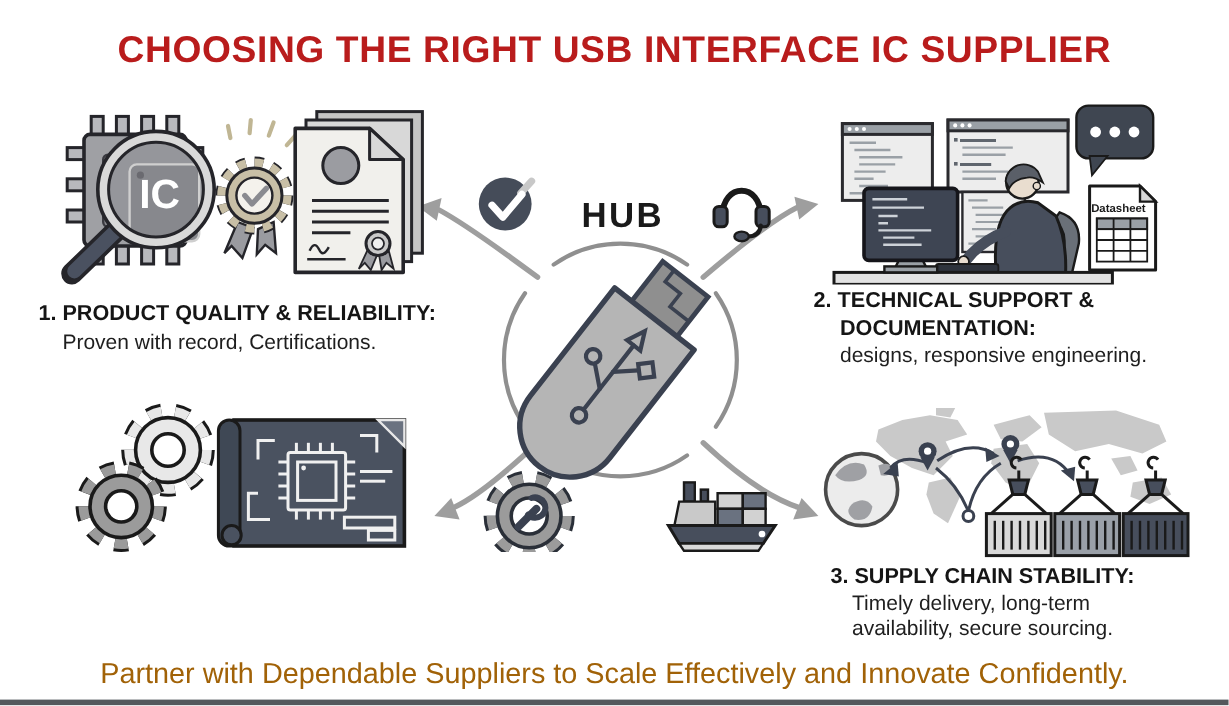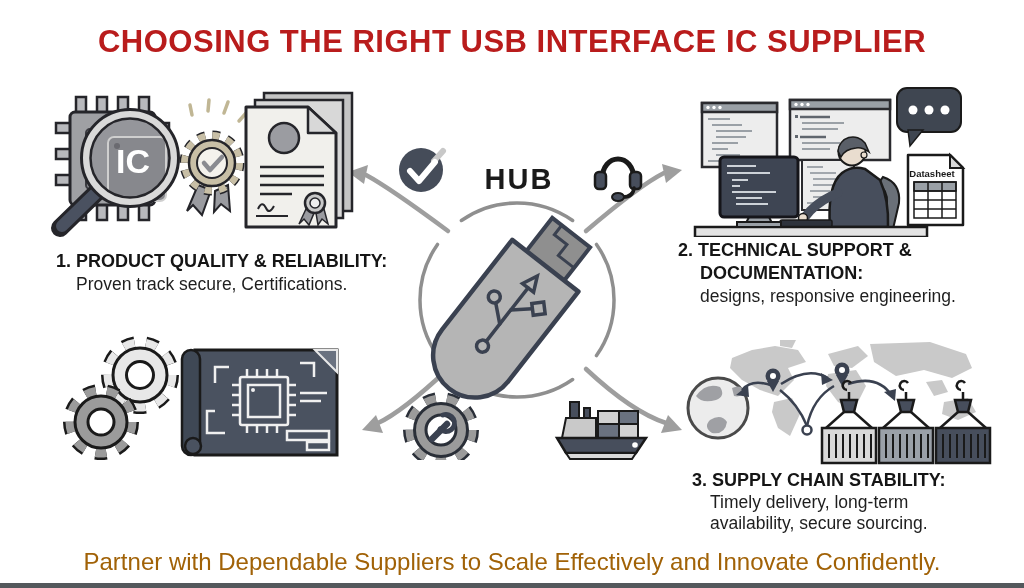--- a/index.html
+++ b/index.html
@@ -424,23 +424,23 @@
         <path d="M245,38 l14,0 l0,14"></path>
         <line x1="245" y1="68" x2="272" y2="68"></line>
           <line x1="245" y1="76" x2="266" y2="76"></line>
         <rect x="232" y="106" width="42" height="9"></rect>
         <rect x="252" y="117" width="22" height="8"></rect>
       </g>
       <circle cx="198" cy="65" r="2" fill="#f0f0f0"></circle>
     </g>
   </svg>
 
-  <div class="abs q-text" style="left:56px;top:250px;">
+  <div class="abs q-text" style="left:32px;top:250px;">
     <span class="q-head">1. PRODUCT QUALITY &amp; RELIABILITY:</span>
-    <span class="q-body ind" style="padding-left:20px;">Proven track secure, Certifications.</span>
+    <span class="q-body ind" style="padding-left:20px;">Proven with record, Certifications.</span>
   </div>
 
   <div class="abs q-text" style="left:678px;top:227px;line-height:23px;margin-top:12px;">
     <span class="q-head ind">2. TECHNICAL SUPPORT &amp;</span>
     <span class="q-head ind" style="padding-left:22px;">DOCUMENTATION:</span>
     <span class="q-body ind" style="padding-left:22px;">designs, responsive engineering.</span>
   </div>
 
   <div class="abs q-text" style="left:692px;top:470px;line-height:21.5px;">
     <span class="q-head ind">3. SUPPLY CHAIN STABILITY:</span>

